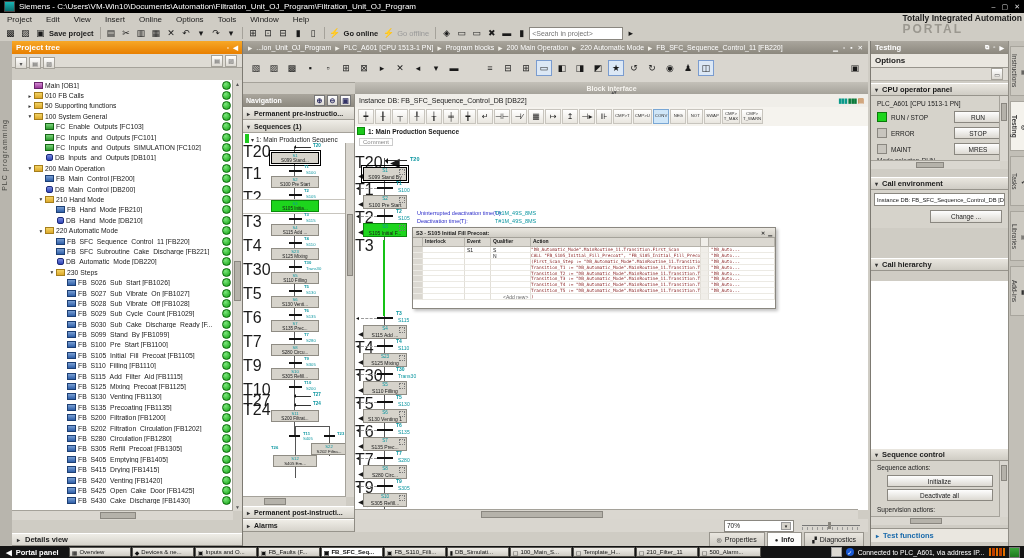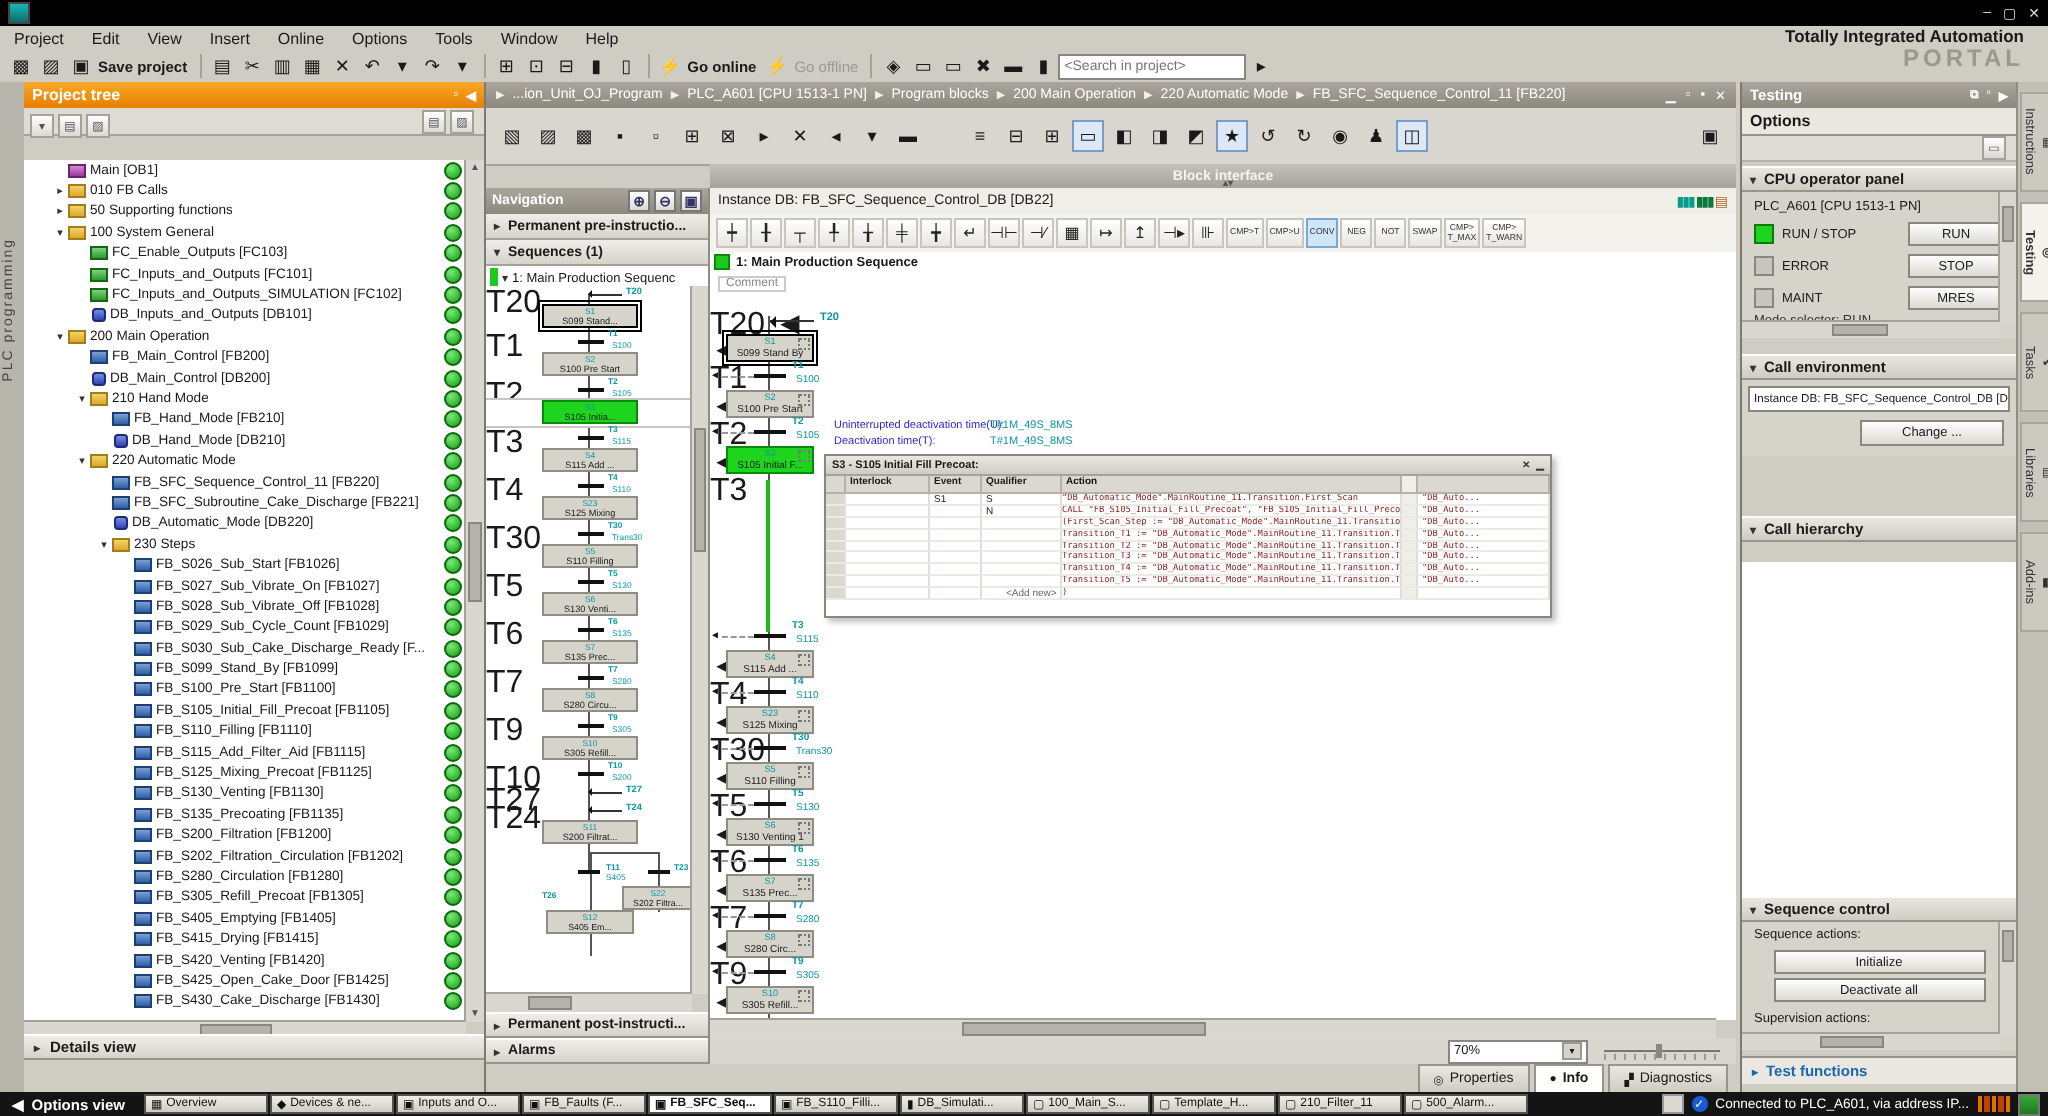--- a/index.html
+++ b/index.html
@@ -9,21 +9,21 @@
 .appicon{width:9px;height:9px;background:linear-gradient(#19b5b5,#0c6e6e);border:1px solid #444;flex:none}
 .winbtns{margin-left:auto;display:flex;gap:6px;font-size:7px;color:#ddd}
 .menubar{position:absolute;left:0;top:13px;width:760px;height:12px;display:flex;align-items:center;font-size:8px}
 .mi{padding:0 7px}
 .toolbar{position:absolute;left:0;top:25px;width:870px;height:16px;display:flex;align-items:center;padding-left:3px;font-size:7.5px}
 .tic{width:13px;height:13px;margin:0 1px;display:inline-flex;align-items:center;justify-content:center;font-size:9px;flex:none}
 .tsep{width:1px;height:12px;background:#a5a29a;margin:0 3px;flex:none}
 .tlabel{font-weight:bold;margin:0 3px 0 1px;white-space:nowrap}
 .tlabel.off{color:#999;font-weight:normal}
 .search{width:88px;height:11px;border:1px solid #8a8780;background:#fff;font-size:7px;padding:0 2px;color:#333;font-family:"Liberation Sans",sans-serif}
-.brand{position:absolute;right:12px;top:14px;text-align:right;line-height:1.1}
+.brand{position:absolute;right:2px;top:14px;line-height:1.1}
 .b1{font-size:8.5px;font-weight:bold;color:#1a1a1a}
 .b2{font-size:12px;font-weight:bold;color:#9b9890;letter-spacing:2px}
 
 .plcstrip{position:absolute;left:0;top:41px;width:12px;height:505px;background:#b8b5ad;border-right:1px solid #8f8c84}
 .vtext{position:absolute;left:1px;top:78px;writing-mode:vertical-rl;transform:rotate(180deg);font-size:7px;color:#454540;letter-spacing:1px}
 
 .ptree{position:absolute;left:12px;top:41px;width:231px;height:505px;background:#cfccc4;border-right:1px solid #7d7a72;box-sizing:border-box}
 .pt-header{height:13px;background:linear-gradient(#f7a828,#e87f00);color:#fff;font-weight:bold;font-size:8px;display:flex;align-items:center;padding:0 4px}
 .pt-hbtn{margin-left:auto;display:flex;gap:4px;font-size:6.5px;color:#fff}
 .pt-tabs{height:13px;display:flex;background:#c6c3bb;border-bottom:1px solid #97948c}
@@ -219,20 +219,21 @@
 .licon{width:9px;height:9px;background:linear-gradient(#3aa53a,#1d7a1d);border:1px solid #777;flex:none}
 .mon{width:9px;height:8px;border:1px solid #999;background:#dcd9d2;flex:none}
 </style>
 </head>
 <body>
 
 <div class="app">
 
   <div class="titlebar">
     <span class="appicon"></span>
+    <span>Siemens - C:\Users\VM-Win10\Documents\Automation\Filtration_Unit_OJ_Program\Filtration_Unit_OJ_Program</span>
     <span class="winbtns">
       <span>–</span>
       <span>▢</span>
       <span>✕</span>
     </span>
   </div>
 
   <div class="menubar">
 
   <span class="mi">Project</span>
@@ -537,21 +538,21 @@
       </div>
       </div>
     <div class="pt-vscroll">
       <span class="sarr" style="top:1px">▲</span>
       <span class="thumb-v"></span>
       <span class="sarr" style="bottom:1px">▼</span>
     </div>
     <div class="pt-hscroll">
         <span class="thumb-h"></span>
       </div>
-    <div class="pt-sec" style="bottom:16px">
+    <div class="pt-sec" style="bottom:0">
       <span class="chev">▸</span>
         <span>Details view</span>
     </div>
   </div>
 
   <div class="center">
     <div class="crumb">
       <span style="display:flex;align-items:center;gap:4px">
 
       <span style="display:flex;align-items:center;gap:4px">
@@ -1458,21 +1459,21 @@
     </div>
       <div class="rtab">
       <span class="ric">◧</span>
       <span>Add-ins</span>
     </div>
     </div>
 
   <div class="taskbar">
     <span class="portalbtn">
       <span>◀</span>
-      <span>Options view</span>
+      <span>Portal panel</span>
     </span>
     <span style="display:flex">
 
     <span class="tb-tab">
         <span class="tb-ic">▦</span>
         <span>Overview</span>
       </span>
         <span class="tb-tab">
         <span class="tb-ic">◆</span>
         <span>Devices &amp; ne...</span>

